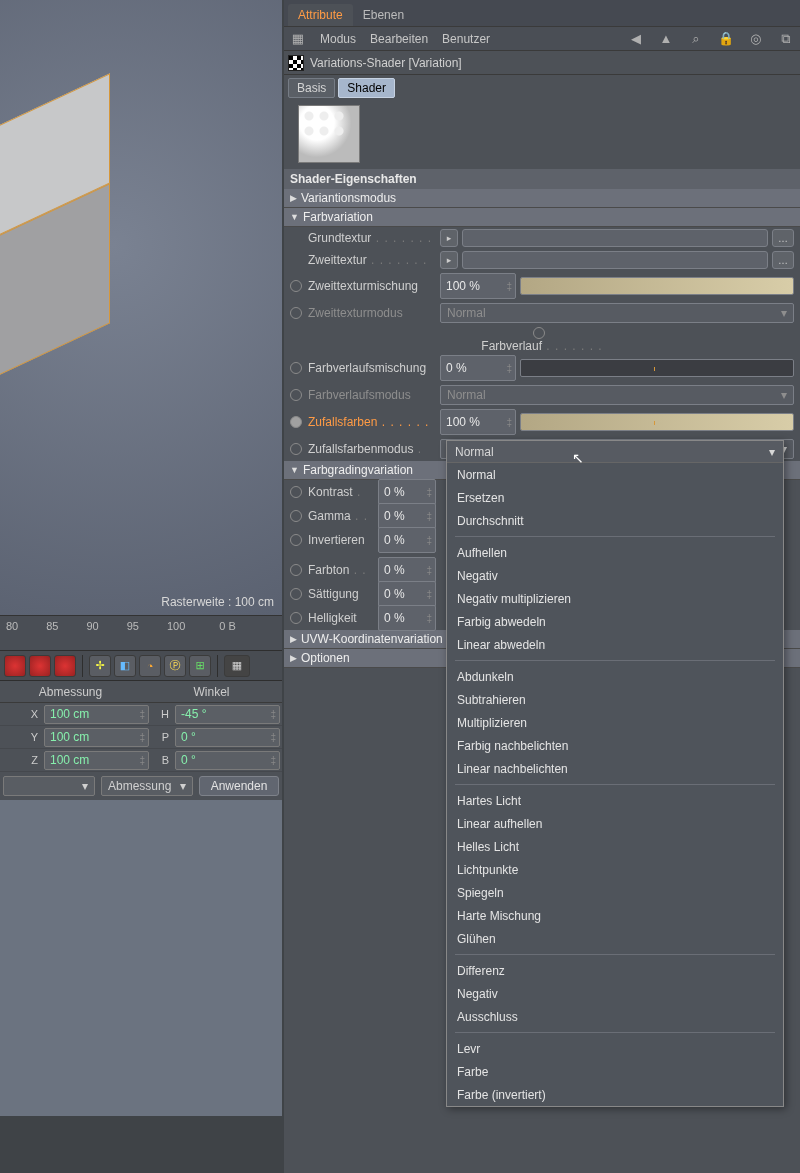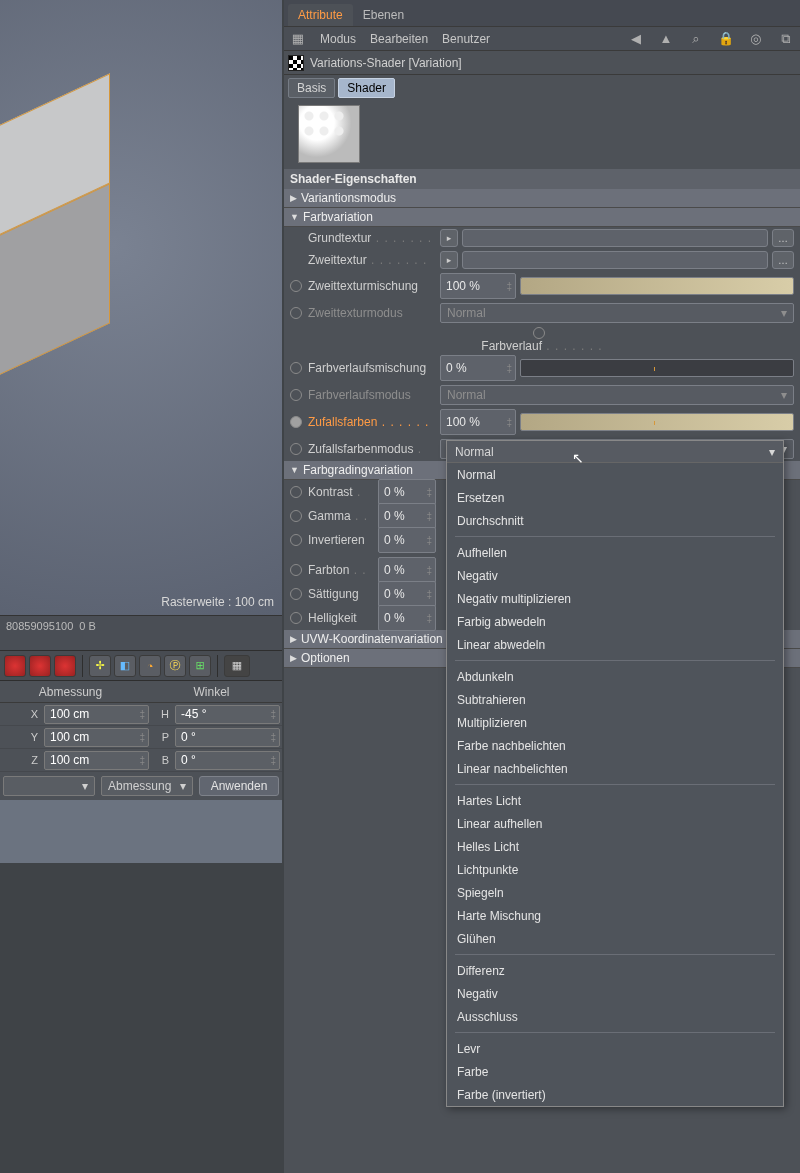--- a/index.html
+++ b/index.html
@@ -5,21 +5,21 @@
   * { box-sizing: border-box; margin: 0; padding: 0; font-family: Arial, Helvetica, sans-serif; }
   body {
     width: 800px; height: 1173px;
     background: #3f4347; color: #d0d0d0;
     font-size: 12px; overflow: hidden;
     position: relative;
   }
   
   .left-pane {
     position: absolute; left: 0; top: 0;
-    width: 282px; height: 863px;
+    width: 282px; height: 1116px;
     background: #6b7380;
   }
   .viewport {
     position: absolute; left: 0; top: 0;
     width: 282px; height: 615px;
     background: radial-gradient(circle at 40% 40%, #7a8292, #5a6170);
     overflow: hidden;
   }
   .cube { position:absolute; left:-90px; top:120px; width:220px; height:220px; }
   .face1 { position:absolute; left:0; top:0; width:200px; height:110px;
@@ -28,21 +28,21 @@
     background:#a0a0a2; transform: skewY(-25deg); border:1px solid #d6973a; }
   .grid-info {
     position:absolute; right:8px; bottom:6px;
     color:#d7d7d7; font-size:12px;
   }
   
   .timeline {
     position:absolute; left:0; top:615px; width:282px; height:35px;
     background:#4a4e55; border-top:1px solid #333;
   }
-  .tl-ticks { display:flex; padding:4px 6px; color:#bbb; font-size:11px; }
+  .tl-ticks { display:flex; gap:28px; padding:4px 6px; color:#bbb; font-size:11px; }
   
   .toolbar {
     position:absolute; left:0; top:650px; width:282px; height:30px;
     background:#484c52; border-top:1px solid #2e2e2e;
     display:flex; align-items:center; gap:3px; padding:2px 4px;
   }
   .tbtn {
     width:22px; height:22px; border-radius:3px;
     background:#5a5d63; border:1px solid #3b3b3b;
     display:flex; align-items:center; justify-content:center;
@@ -60,21 +60,21 @@
   .coord-panel {
     position:absolute; left:0; top:680px; width:282px;
     background:#4d5157; border-top:1px solid #2e2e2e;
   }
   .coord-head { display:flex; height:22px; align-items:center; border-bottom:1px solid #3a3a3a; }
   .coord-head div { flex:1; text-align:center; color:#ccc; font-size:12px; }
   .coord-row { display:flex; height:23px; align-items:center; border-bottom:1px solid #45484d; }
   .coord-label { width:42px; text-align:right; padding-right:4px; color:#ccc; font-size:11px; }
   .coord-field {
     flex:1; height:19px; background:#5b5f65; border:1px solid #7a7a7a; border-radius:2px;
-    color:#ffffff; font-size:12px; padding:1px 5px; margin:4px 2px;
+    color:#86efac; font-size:12px; padding:1px 5px; margin:4px 2px;
     display:flex; align-items:center; position:relative;
   }
   .coord-field::after {
     content:'‡'; position:absolute; right:3px; color:#888; font-size:10px;
   }
   .coord-bottom { display:flex; height:28px; align-items:center; padding:3px; gap:6px; }
   .coord-dd {
     flex:1; height:20px; background:#595d63; border:1px solid #7a7a7a;
     border-radius:2px; display:flex; align-items:center; padding:0 6px;
     justify-content:space-between; font-size:12px;
@@ -502,21 +502,21 @@
   <div class="dd-sep"></div>
   <div class="dd-item">Aufhellen</div>
   <div class="dd-item">Negativ</div>
   <div class="dd-item">Negativ multiplizieren</div>
   <div class="dd-item">Farbig abwedeln</div>
   <div class="dd-item">Linear abwedeln</div>
   <div class="dd-sep"></div>
   <div class="dd-item">Abdunkeln</div>
   <div class="dd-item">Subtrahieren</div>
   <div class="dd-item">Multiplizieren</div>
-  <div class="dd-item">Farbe nachbelichten</div>
+  <div class="dd-item">Farbig nachbelichten</div>
   <div class="dd-item">Linear nachbelichten</div>
   <div class="dd-sep"></div>
   <div class="dd-item">Hartes Licht</div>
   <div class="dd-item">Linear aufhellen</div>
   <div class="dd-item">Helles Licht</div>
   <div class="dd-item">Lichtpunkte</div>
   <div class="dd-item">Spiegeln</div>
   <div class="dd-item">Harte Mischung</div>
   <div class="dd-item">Glühen</div>
   <div class="dd-sep"></div>

